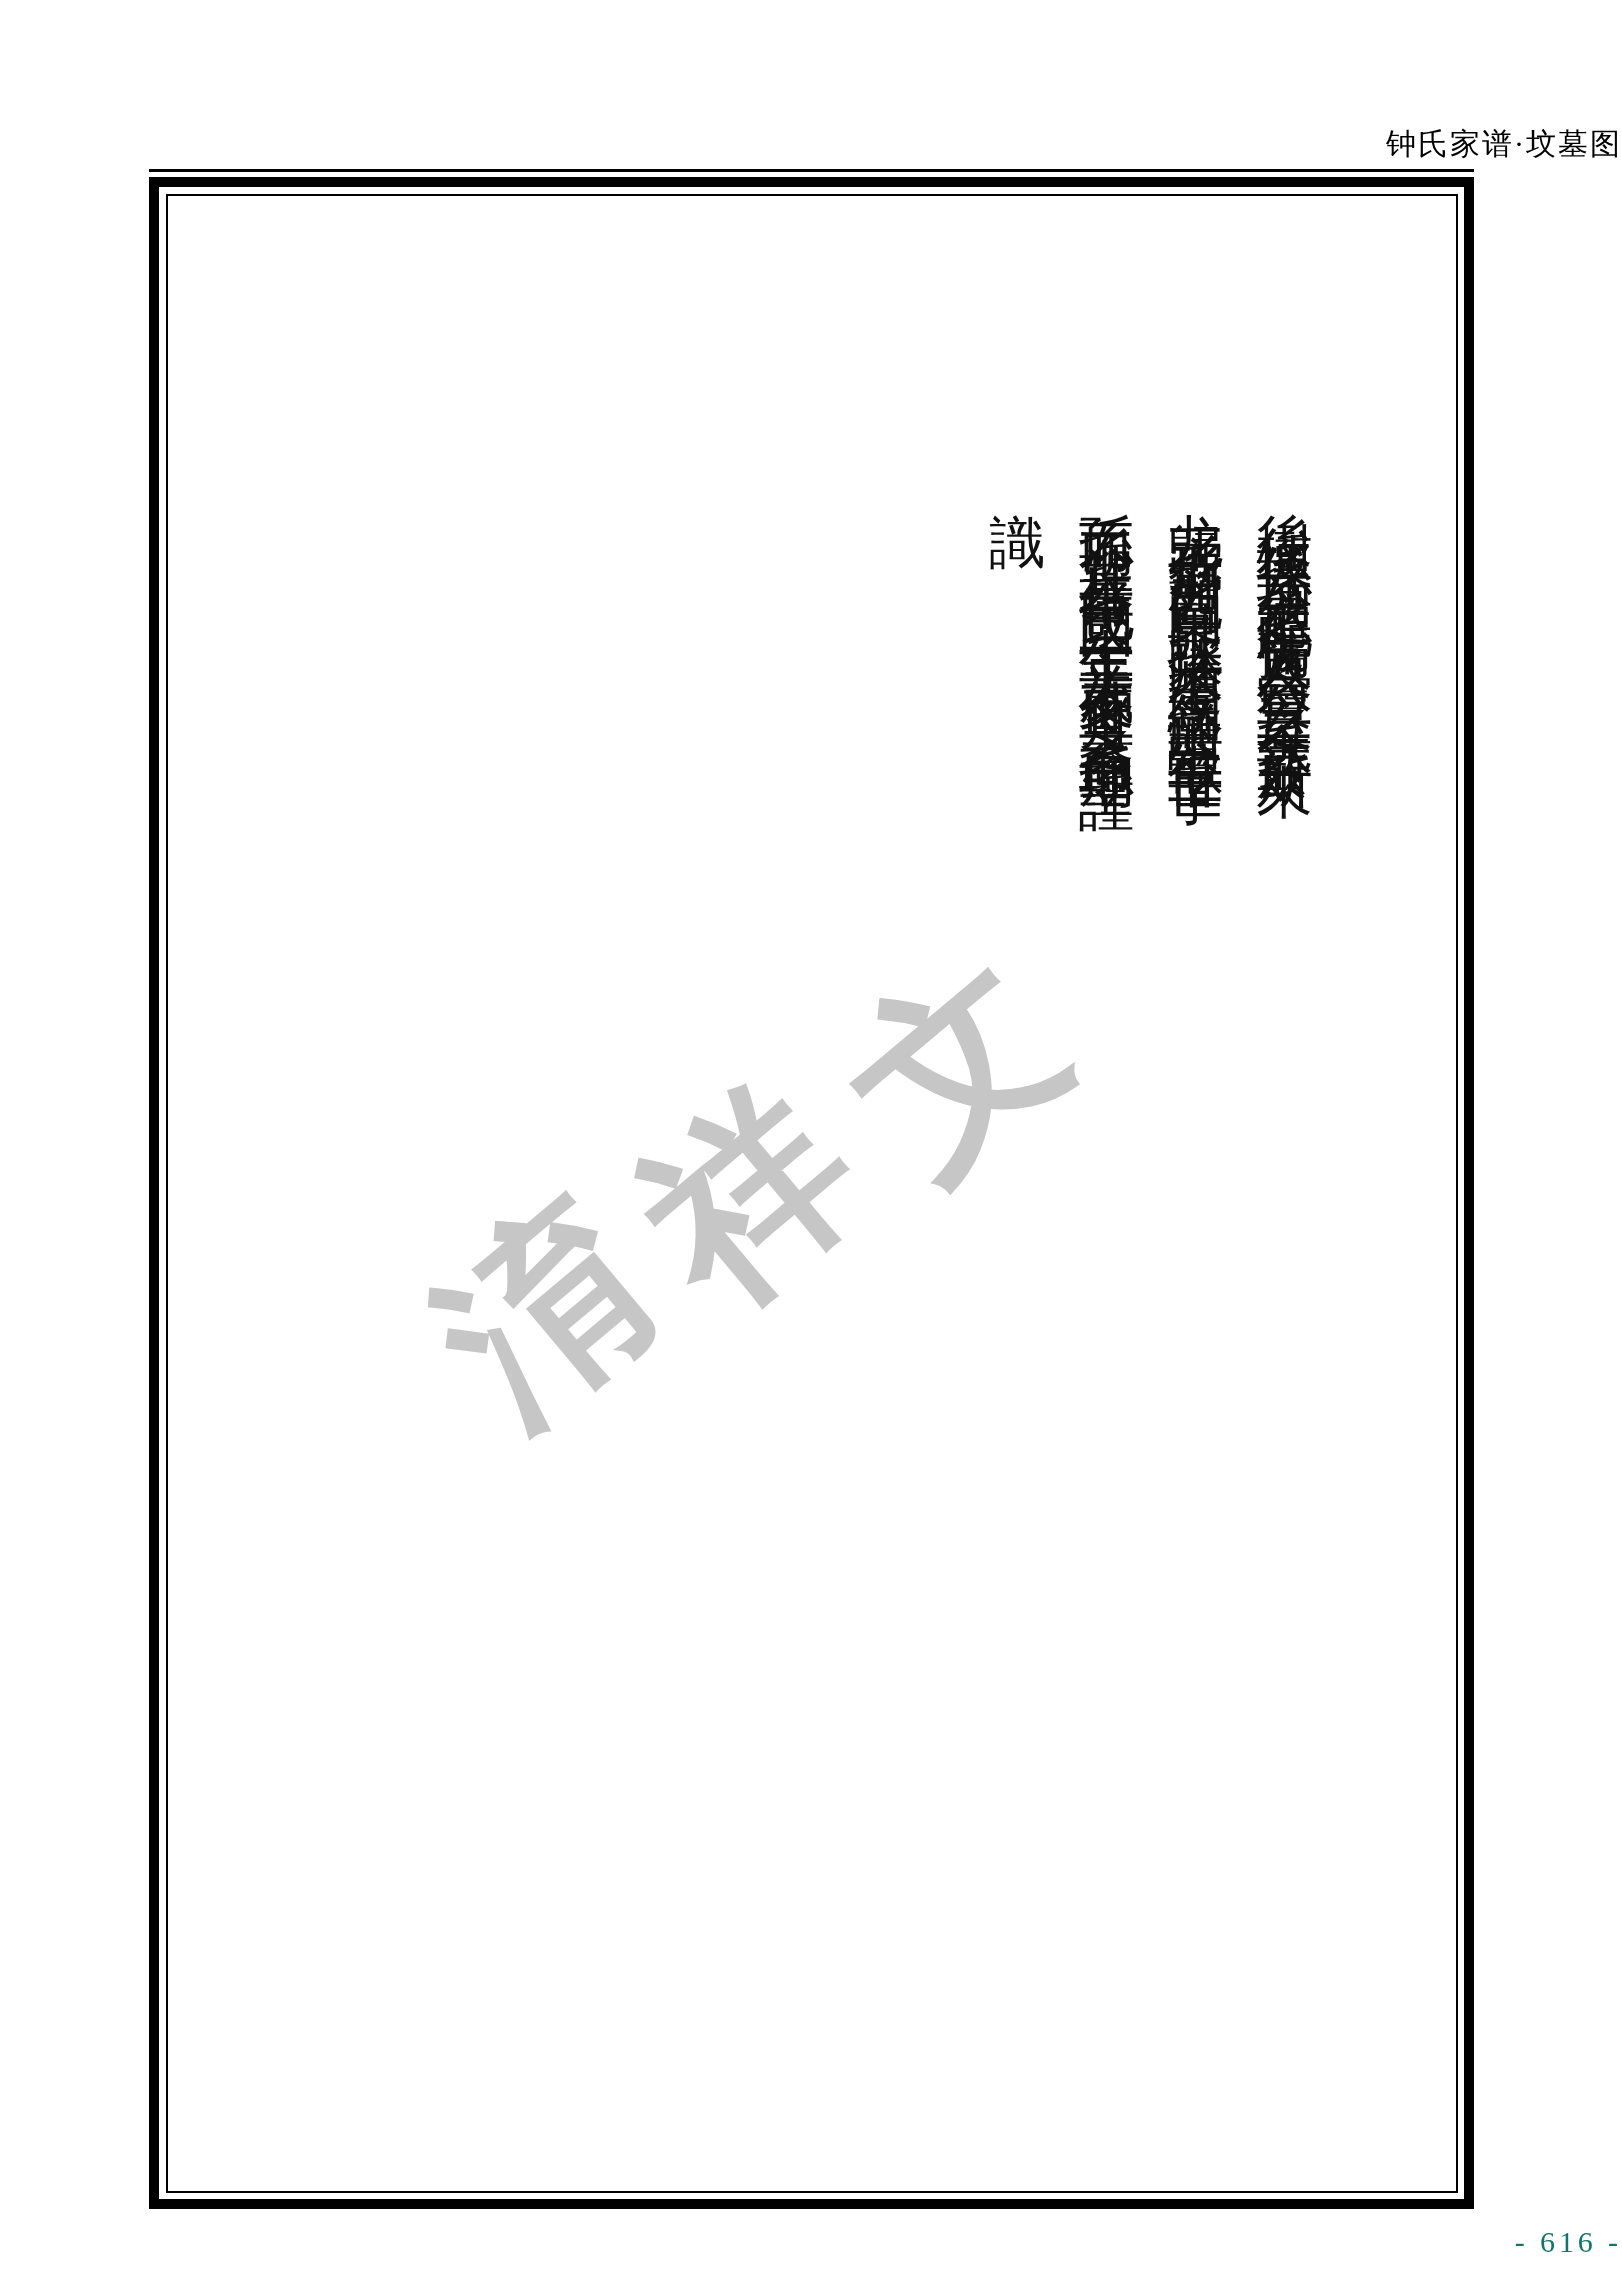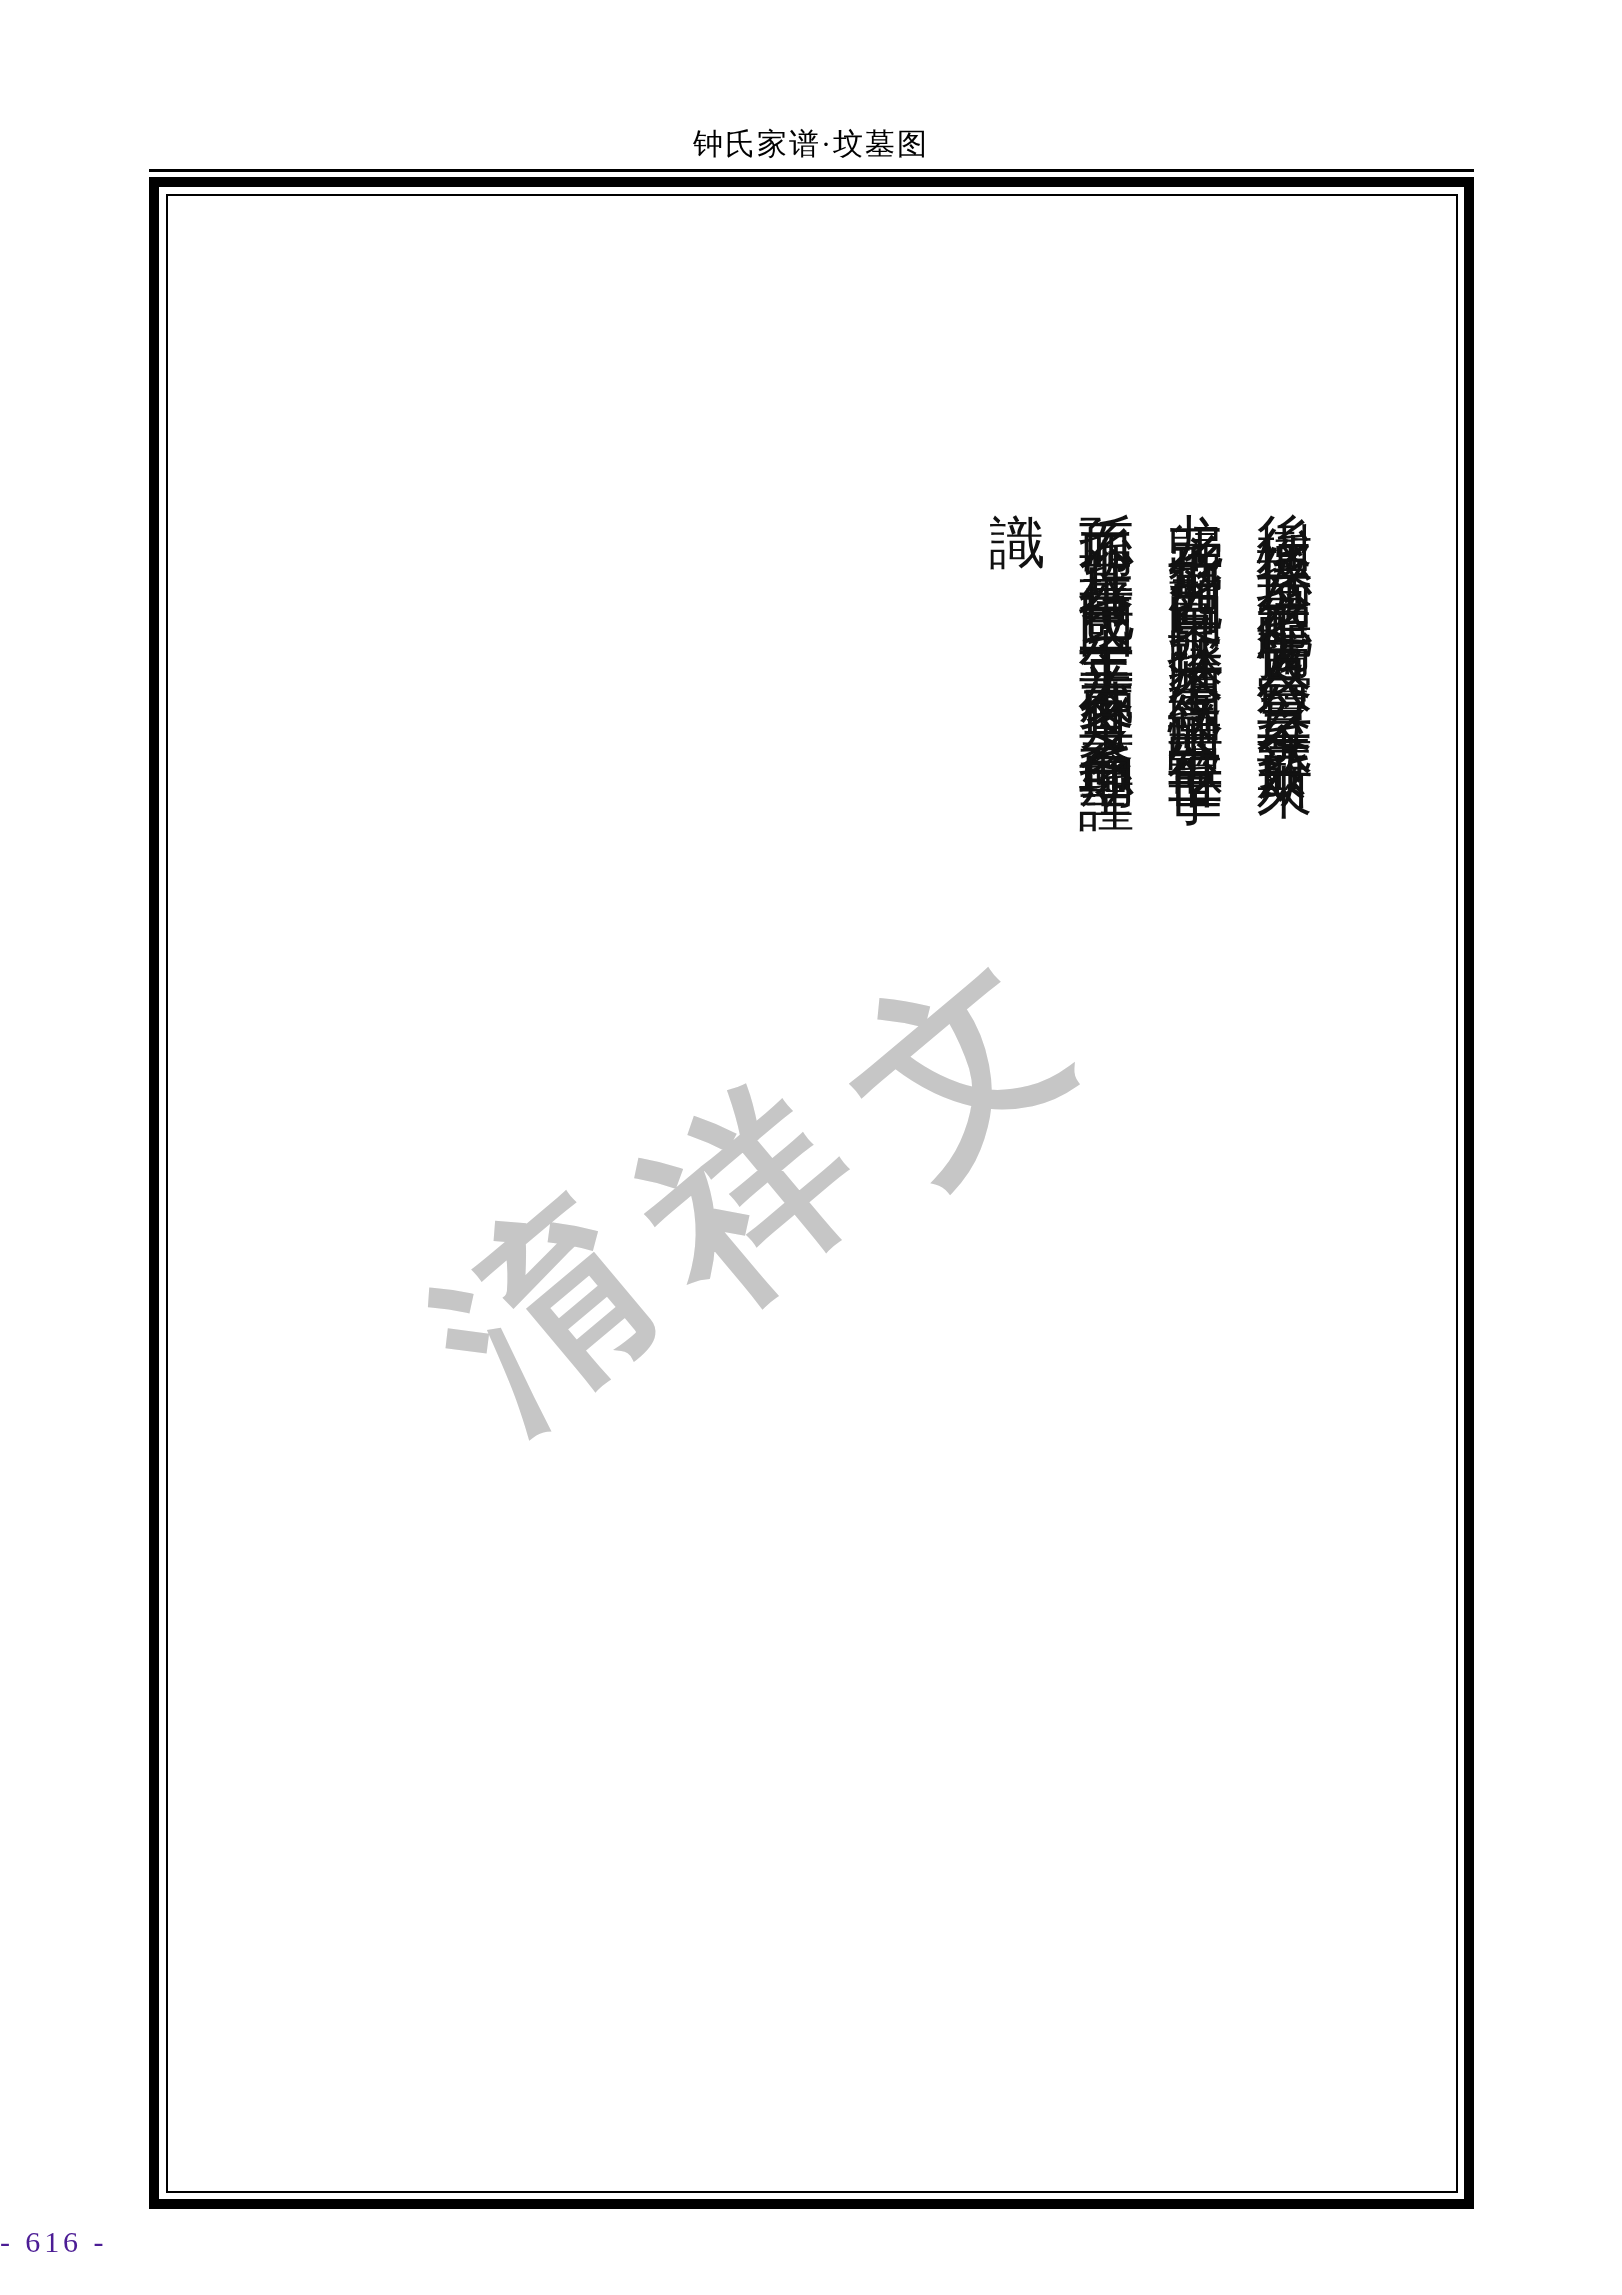--- a/index.html
+++ b/index.html
@@ -14,21 +14,21 @@
     position: relative;
     overflow: hidden;
   }
 
   
   .page-header {
     position: absolute;
     top: 124px;
     left: 0;
     width: 100%;
-    text-align: center;
+    text-align: right;
     font-size: 30px;
     letter-spacing: 2px;
     color: #000000;
     font-family: "Liberation Serif", "DejaVu Serif", serif;
   }
   .header-rule {
     position: absolute;
     top: 169px;
     left: 149px;
     width: 1325px;
@@ -111,24 +111,24 @@
   .col.c2 { }
   .col.c3 { }
   .col.c4 { }
 
   
   .page-number {
     position: absolute;
     top: 2225px;
     left: 0;
     width: 100%;
-    text-align: left;
+    text-align: right;
     font-size: 30px;
     letter-spacing: 3.9px;
-    color: #4c1d95;
+    color: #0f766e;
     font-family: "Liberation Serif", "DejaVu Serif", serif;
   }
 </style>
 </head>
 <body>
 
 <div class="page-header">钟氏家谱·坟墓图</div>
 <div class="header-rule"></div>
 
 <div class="page-frame">

